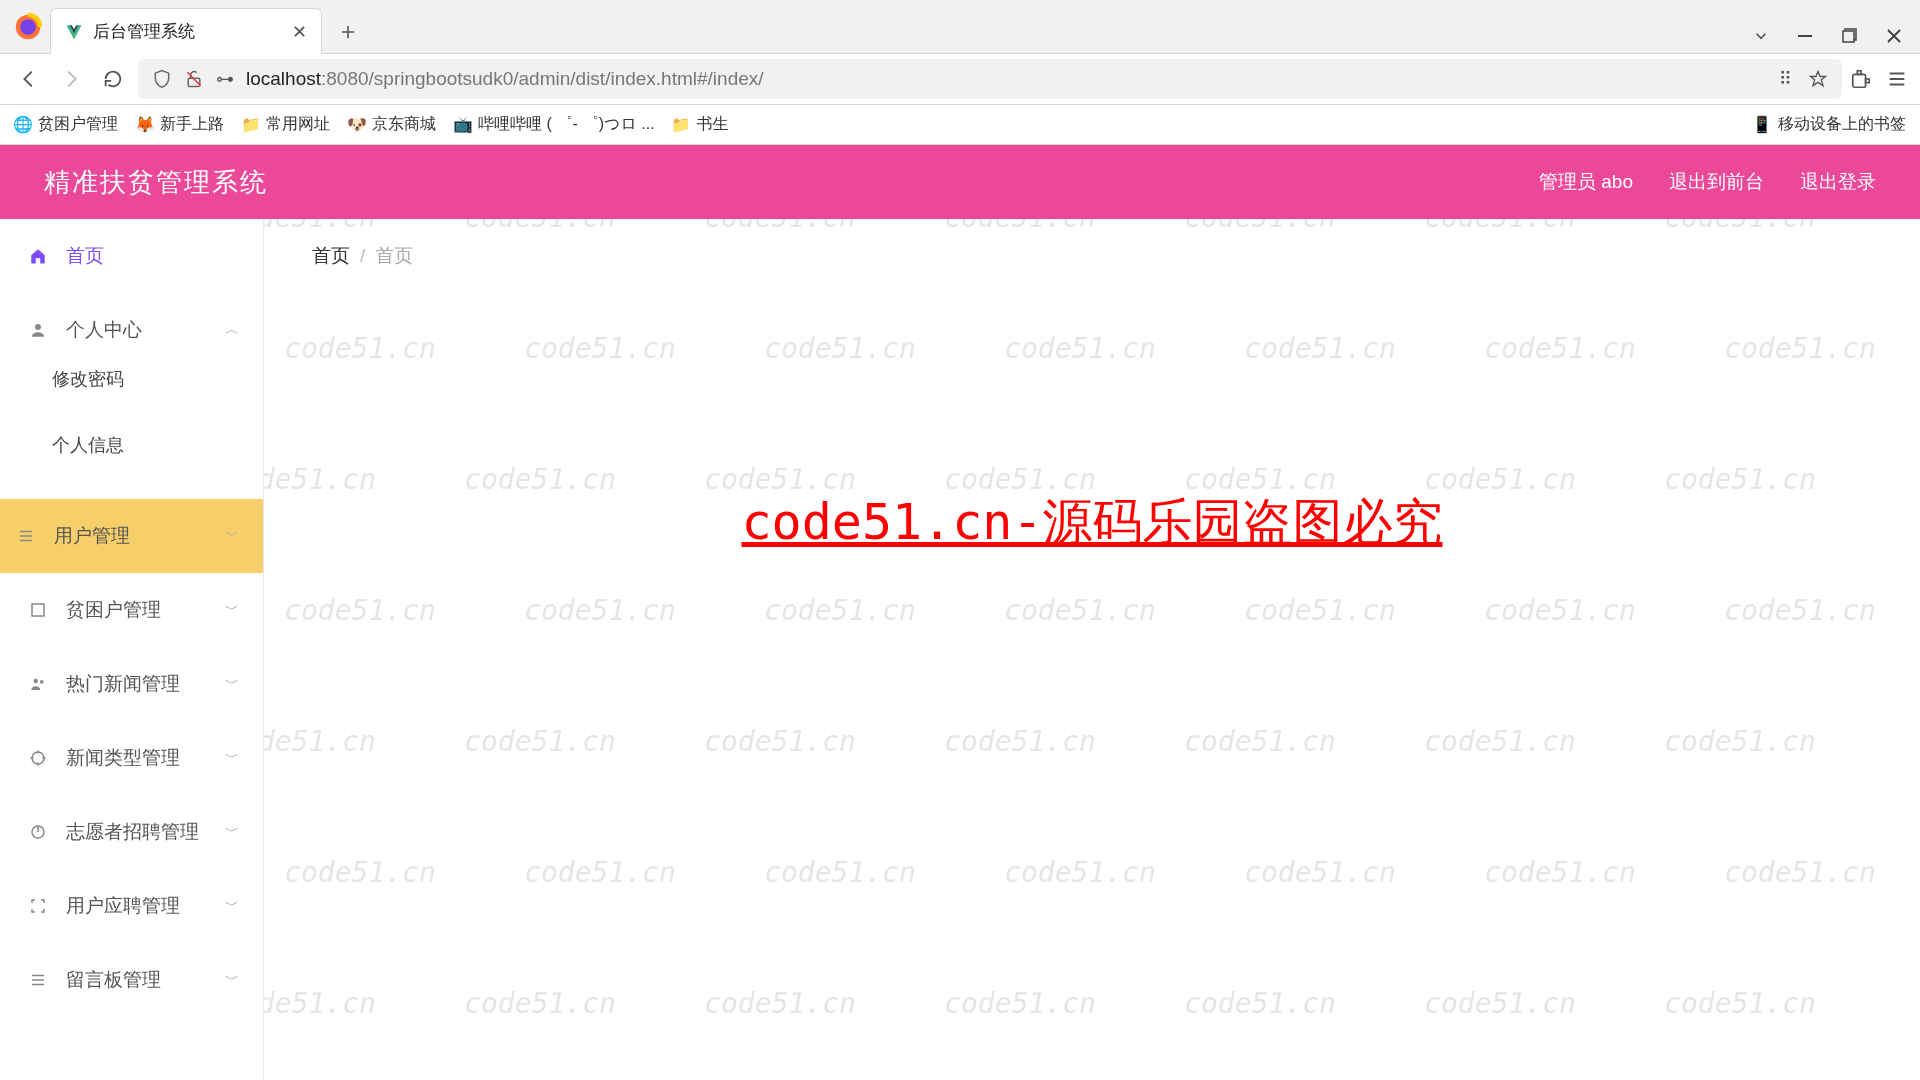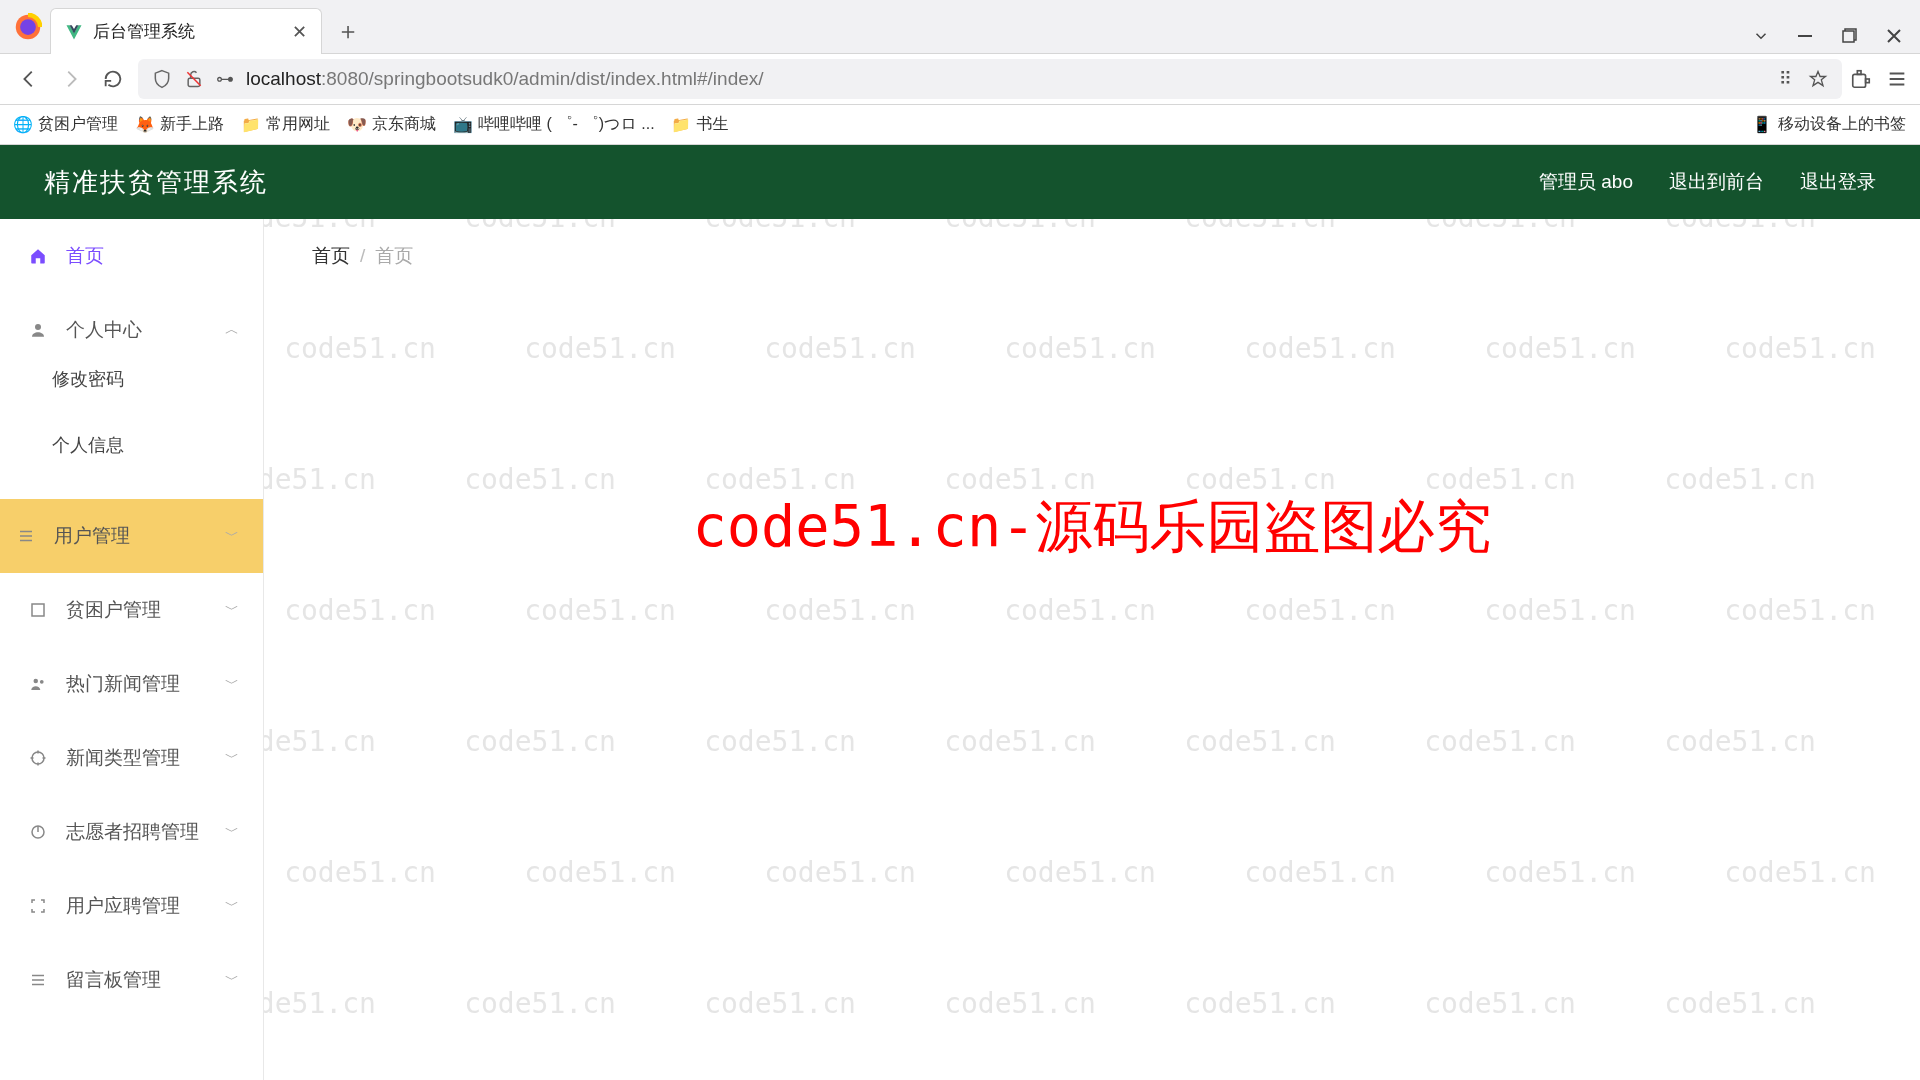--- a/index.html
+++ b/index.html
@@ -1,21 +1,21 @@
 <!DOCTYPE html>
 <html><head>
 <meta charset="utf-8">
 <style>
   * { box-sizing: border-box; margin: 0; padding: 0; }
   html, body { width: 1920px; height: 1080px; font-family: "Microsoft YaHei", "PingFang SC", sans-serif; background: #fff; overflow: hidden; }
   
   .watermark-layer {
     position: absolute; inset: 0; z-index: 0; pointer-events: none; overflow: hidden;
   }
-  .watermark-row { display: flex; justify-content: space-around; color: #d0d0d0; font-size: 28px; font-family: monospace; opacity: 0.55; }
+  .watermark-row { display: flex; justify-content: space-around; color: #d0d0d0; font-size: 28px; font-family: monospace; opacity: 0.55; font-style: italic; }
   
   .chrome { position: relative; z-index: 2; background: #84cc16; }
   .tab-strip { height: 53px; display: flex; align-items: flex-end; padding-left: 6px; gap: 0; background: #f1f1f3; }
   .ff-logo { width: 44px; height: 44px; display:flex; align-items:center; justify-content:center; margin-bottom: 4px;}
   .ff-logo svg { width: 28px; height: 28px; }
   .tab { width: 272px; height: 46px; background: #fff; border-top-left-radius: 6px; border-top-right-radius: 6px; display:flex; align-items:center; padding: 0 14px; gap: 10px; border:1px solid #d6d6d6; border-bottom:none; margin-bottom:-1px;}
   .tab .favicon { width:18px; height:18px; color:#41b883;}
   .tab-title { flex:1; font-size:17px; color:#222; }
   .tab-close { font-size:18px; color:#555; }
   .new-tab { width:36px; height:36px; display:flex; align-items:center; justify-content:center; font-size:24px; color:#555; margin-left:8px; margin-bottom:4px;}
@@ -27,39 +27,39 @@
   .url-box .url-text { color:#222; }
   .url-box .url-text .host { color:#222; }
   .url-box .url-text .path { color:#777; }
   .url-tools { margin-left:auto; display:flex; gap:16px; align-items:center; color:#555;}
   .addr-right { display:flex; gap:14px; align-items:center; color:#555;}
   .bookmarks-bar { height:40px; background:#fff; border-bottom:1px solid #d6d6d6; display:flex; align-items:center; padding:0 14px; gap:18px; font-size:16px; color:#333;}
   .bm-item { display:flex; align-items:center; gap:6px; }
   .bm-item .bm-ic { width:18px; height:18px; display:flex; align-items:center; justify-content:center;}
   .bm-right { margin-left:auto; display:flex; align-items:center; gap:6px;}
   
-  .app-header { position:relative; z-index:2; height: 74px; background:#14532d; display:flex; align-items:center; padding:0 44px; color:#fff; font-size:26px;gap:32px; }
+  .app-header { position:relative; z-index:2; height: 74px; background:#ec4899; display:flex; align-items:center; padding:0 44px; color:#fff; font-size:26px;gap:32px; }
   .app-header .brand { letter-spacing:2px; font-weight:500;}
   .app-header .header-right { margin-left:auto; display:flex; gap:36px; font-size:19px;}
   
   .app-body { position:relative; z-index:2; display:flex; height: calc(1080px - 53px - 52px - 40px - 74px); }
   .sidebar { width:264px; background:#fff; border-right:1px solid #e8e8e8; overflow:hidden;}
   .menu-item { height:74px; display:flex; align-items:center; padding:0 28px; gap:18px; font-size:19px; color:#555; position:relative;}
   .menu-item.active { color:#7b4dff; }
   .menu-item .mi-ic { width:20px; height:20px; display:flex; align-items:center; justify-content:center; color:#888;}
   .menu-item.active .mi-ic { color:#7b4dff; }
   .menu-item .chev { position:absolute; right:24px; color:#aaa; font-size:14px;}
   .menu-sub { height:66px; display:flex; align-items:flex-start; padding-left:52px; font-size:18px; color:#444;}
   .menu-item.highlight { background:#f7cf6a;padding-left:16px; }
   .content { flex:1; padding:24px 48px; display:flex; flex-direction:column;}
   .breadcrumb { font-size:19px; color:#333; display:flex; gap:10px; align-items:center;}
   .breadcrumb .sep { color:#bbb;}
   .breadcrumb .bc-cur { color:#aaa;}
   .content-main { flex:1; display:flex; flex-direction:column; align-items:center; justify-content:flex-start; padding-top:220px; }
-  .red-title { font-family: monospace; font-size:57px; color:#ff0000; margin-bottom:30px;}
+  .red-title { font-family: monospace; font-size:50px; color:#ff0000; margin-bottom:30px;text-decoration:underline;}
   .welcome { font-size:32px; color:#222; letter-spacing:1px;}
   svg { display:block; }
 </style>
 </head>
 <body>
 
 <div class="watermark-layer">
 
 <div class="watermark-row" style="margin-top: 70px; transform: translateX(0px);">
       <span>code51.cn</span>

